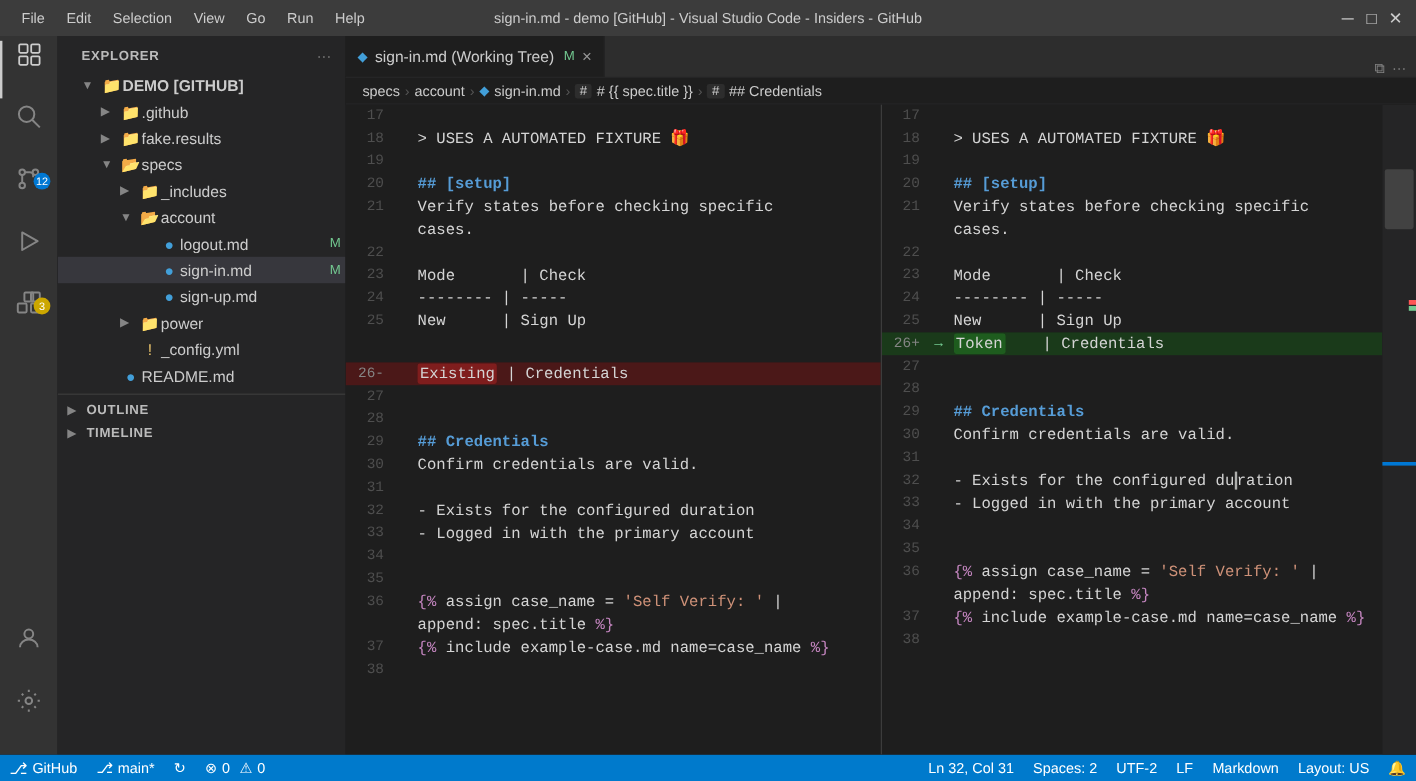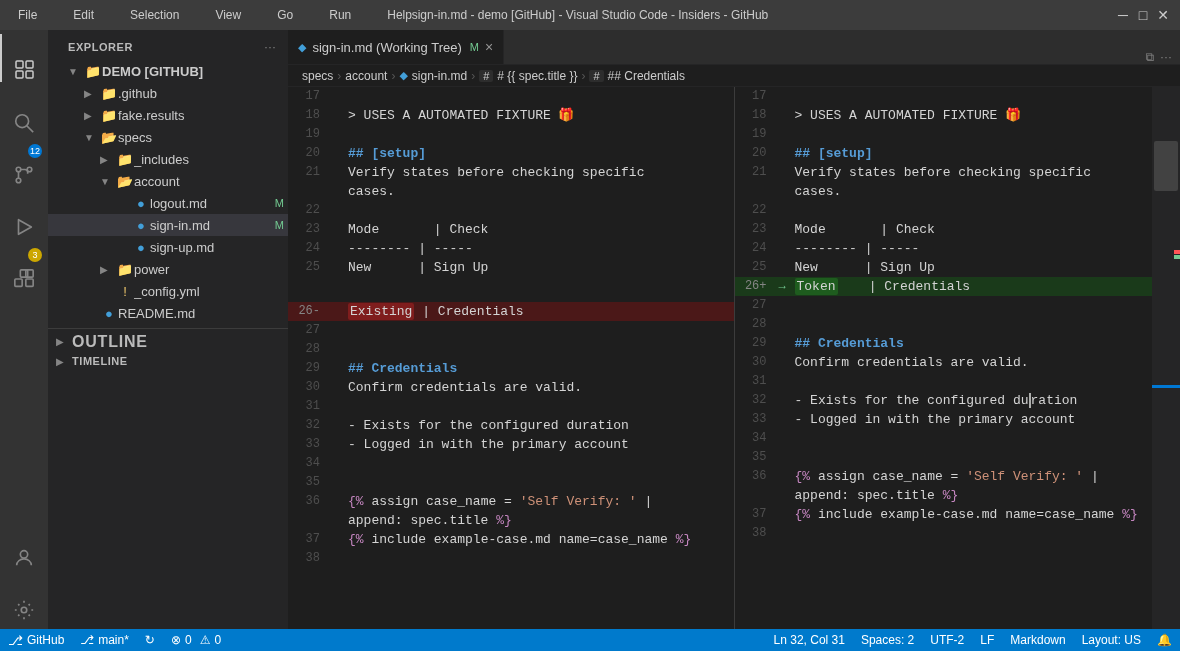--- a/index.html
+++ b/index.html
@@ -20,21 +20,21 @@
       height: 30px;
       background: #3c3c3c;
       display: flex;
       align-items: center;
       justify-content: space-between;
       padding: 0 10px;
       flex-shrink: 0;
     }
     #titlebar .menus {
       display: flex;
-      gap: 20px;
+      gap: 2px;
       align-items: center;
     }
     #titlebar .menus span {
       padding: 2px 8px;
       color: #cccccc;
       font-size: 12px;
       cursor: pointer;
     }
     #titlebar .title {
       font-size: 12px;
@@ -74,21 +74,21 @@
       flex-direction: column;
       align-items: center;
       padding-top: 4px;
       gap: 4px;
       flex-shrink: 0;
     }
     .activity-icon {
       width: 48px;
       height: 48px;
       display: flex;
-      align-items: flex-end;
+      align-items: flex-start;
       justify-content: center;
       color: #858585;
       font-size: 22px;
       cursor: pointer;
       position: relative;
     }
     .activity-icon.active { color: #cccccc; border-left: 2px solid #cccccc; }
     .activity-icon .badge {
       position: absolute;
       top: 6px;
@@ -502,21 +502,21 @@
       </div>
 
       <div class="tree-item indent-2">
         <span class="arrow">&nbsp;</span>
         <span class="icon" style="color:#429fd9">●</span>
         <span class="label">README.md</span>
       </div>
 
       <div class="tree-item" style="margin-top:4px;border-top:1px solid #3c3c3c;padding-top:4px">
         <span class="arrow">▶</span>
-        <span class="label" style="text-transform:uppercase;font-size:16px;font-weight:700;letter-spacing:0.05em;color:#bbbbbb">OUTLINE</span>
+        <span class="label" style="text-transform:uppercase;font-size:11px;font-weight:700;letter-spacing:0.05em;color:#bbbbbb">OUTLINE</span>
       </div>
 
       <div class="tree-item">
         <span class="arrow">▶</span>
         <span class="label" style="text-transform:uppercase;font-size:11px;font-weight:700;letter-spacing:0.05em;color:#bbbbbb">TIMELINE</span>
       </div>
     </div>
   </div>
 
   <div id="editor-area">

